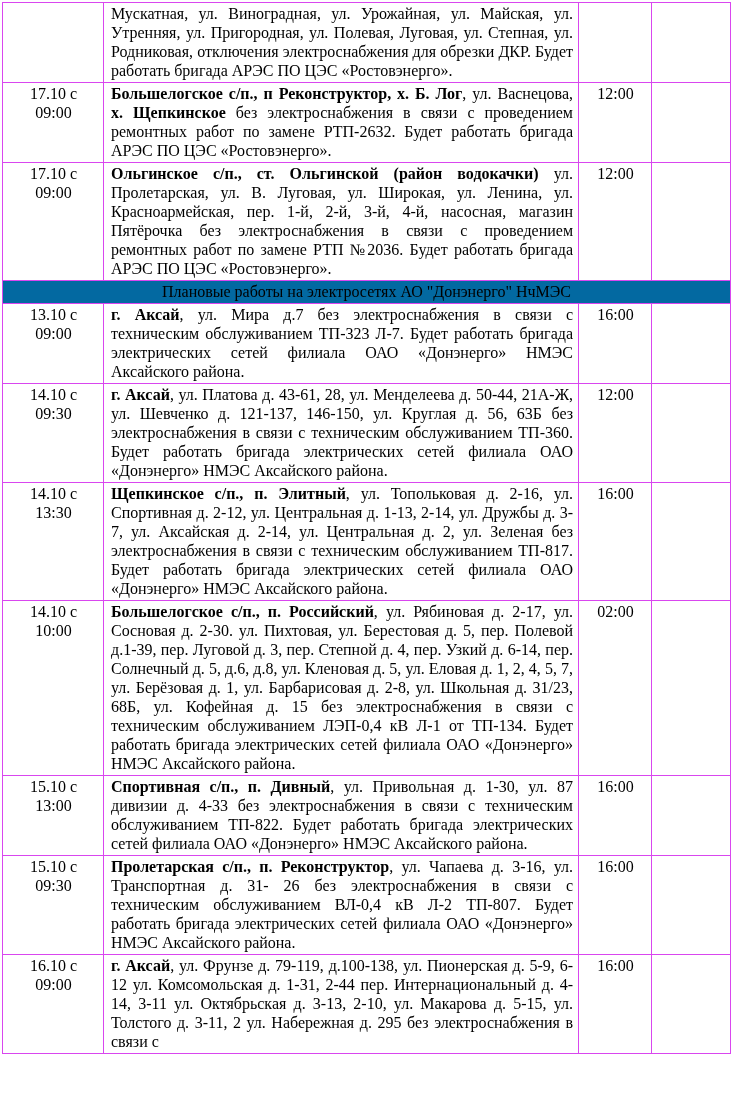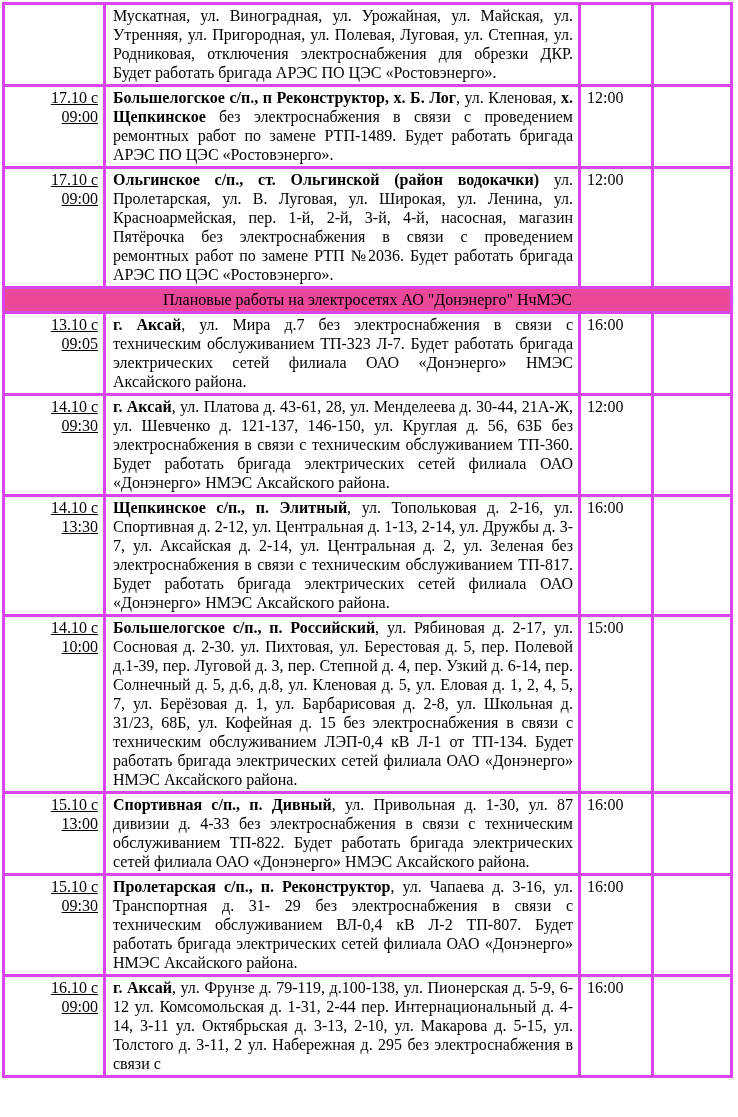--- a/index.html
+++ b/index.html
@@ -14,39 +14,38 @@
     font-family: "Liberation Serif", serif;
     color: #000000;
   }
   table.outage-table {
     border-collapse: collapse;
     table-layout: fixed;
     width: 728px;
     margin: 2px 0 0 2px;
   }
   td {
-    border: 3px solid #d946ef;
+    border: 1px solid #d946ef;
     vertical-align: top;
     font-size: 16px;
     line-height: 19px;
     padding: 1px 5px 2px 6px;
     overflow: hidden;
   }
   td.c-date {
     white-space: pre-line;
-    text-align: right;
-    text-decoration: underline;
+    text-align: center;
   }
   td.c-desc {
     text-align: justify;
     padding-left: 7px;
     padding-right: 5px;
   }
   td.c-time {
-    text-align: left;
+    text-align: center;
   }
   td.c-note {
   }
   td.section {
     text-align: center;
     padding: 1px 2px 2px 2px;
   }
   .seg-bold {
     font-weight: bold;
   }
@@ -64,73 +63,73 @@
   <tbody id="table-body">
       <tr>
         <td class="c-date"></td>
         <td class="c-desc"><span class="seg-regular">Мускатная, ул. Виноградная, ул. Урожайная, ул. Майская, ул. Утренняя, ул. Пригородная, ул. Полевая, Луговая, ул. Степная, ул. Родниковая, отключения электроснабжения для обрезки ДКР. Будет работать бригада АРЭС ПО ЦЭС «Ростовэнерго».</span></td>
         <td class="c-time"></td>
         <td class="c-note"></td>
       </tr>
       <tr>
         <td class="c-date">17.10 с
 09:00</td>
-        <td class="c-desc"><span class="seg-bold">Большелогское с/п., п Реконструктор, х. Б. Лог</span><span class="seg-regular">, ул. Кленовая, </span><span class="seg-bold">х. Щепкинское</span><span class="seg-regular"> без электроснабжения в связи с проведением ремонтных работ по замене РТП-1489. Будет работать бригада АРЭС ПО ЦЭС «Ростовэнерго».</span></td>
+        <td class="c-desc"><span class="seg-bold">Большелогское с/п., п Реконструктор, х. Б. Лог</span><span class="seg-regular">, ул. Васнецова, </span><span class="seg-bold">х. Щепкинское</span><span class="seg-regular"> без электроснабжения в связи с проведением ремонтных работ по замене РТП-2632. Будет работать бригада АРЭС ПО ЦЭС «Ростовэнерго».</span></td>
         <td class="c-time">12:00</td>
         <td class="c-note"></td>
       </tr>
       <tr>
         <td class="c-date">17.10 с
 09:00</td>
         <td class="c-desc"><span class="seg-bold">Ольгинское с/п., ст. Ольгинской (район водокачки)</span><span class="seg-regular"> ул. Пролетарская, ул. В. Луговая, ул. Широкая, ул. Ленина, ул. Красноармейская, пер. 1-й, 2-й, 3-й, 4-й, насосная, магазин Пятёрочка без электроснабжения в связи с проведением ремонтных работ по замене РТП №2036. Будет работать бригада АРЭС ПО ЦЭС «Ростовэнерго».</span></td>
         <td class="c-time">12:00</td>
         <td class="c-note"></td>
       </tr>
       <tr>
-        <td colspan="4" class="section" style="background: #ec4899;">Плановые работы на электросетях АО "Донэнерго" НчМЭС</td>
+        <td colspan="4" class="section" style="background: #0369a1;">Плановые работы на электросетях АО "Донэнерго" НчМЭС</td>
       </tr>
       <tr>
         <td class="c-date">13.10 с
-09:05</td>
+09:00</td>
         <td class="c-desc"><span class="seg-bold">г. Аксай</span><span class="seg-regular">, ул. Мира д.7 без электроснабжения в связи с техническим обслуживанием ТП-323 Л-7. Будет работать бригада электрических сетей филиала ОАО «Донэнерго» НМЭС Аксайского района.</span></td>
         <td class="c-time">16:00</td>
         <td class="c-note"></td>
       </tr>
       <tr>
         <td class="c-date">14.10 с
 09:30</td>
-        <td class="c-desc"><span class="seg-bold">г. Аксай</span><span class="seg-regular">, ул. Платова д. 43-61, 28, ул. Менделеева д. 30-44, 21А-Ж, ул. Шевченко д. 121-137, 146-150, ул. Круглая д. 56, 63Б без электроснабжения в связи с техническим обслуживанием ТП-360. Будет работать бригада электрических сетей филиала ОАО «Донэнерго» НМЭС Аксайского района.</span></td>
+        <td class="c-desc"><span class="seg-bold">г. Аксай</span><span class="seg-regular">, ул. Платова д. 43-61, 28, ул. Менделеева д. 50-44, 21А-Ж, ул. Шевченко д. 121-137, 146-150, ул. Круглая д. 56, 63Б без электроснабжения в связи с техническим обслуживанием ТП-360. Будет работать бригада электрических сетей филиала ОАО «Донэнерго» НМЭС Аксайского района.</span></td>
         <td class="c-time">12:00</td>
         <td class="c-note"></td>
       </tr>
       <tr>
         <td class="c-date">14.10 с
 13:30</td>
         <td class="c-desc"><span class="seg-bold">Щепкинское с/п., п. Элитный</span><span class="seg-regular">, ул. Топольковая д. 2-16, ул. Спортивная д. 2-12, ул. Центральная д. 1-13, 2-14, ул. Дружбы д. 3-7, ул. Аксайская д. 2-14, ул. Центральная д. 2, ул. Зеленая без электроснабжения в связи с техническим обслуживанием ТП-817. Будет работать бригада электрических сетей филиала ОАО «Донэнерго» НМЭС Аксайского района.</span></td>
         <td class="c-time">16:00</td>
         <td class="c-note"></td>
       </tr>
       <tr>
         <td class="c-date">14.10 с
 10:00</td>
         <td class="c-desc"><span class="seg-bold">Большелогское с/п., п. Российский</span><span class="seg-regular">, ул. Рябиновая д. 2-17, ул. Сосновая д. 2-30. ул. Пихтовая, ул. Берестовая д. 5, пер. Полевой д.1-39, пер. Луговой д. 3, пер. Степной д. 4, пер. Узкий д. 6-14, пер. Солнечный д. 5, д.6, д.8, ул. Кленовая д. 5, ул. Еловая д. 1, 2, 4, 5, 7, ул. Берёзовая д. 1, ул. Барбарисовая д. 2-8, ул. Школьная д. 31/23, 68Б, ул. Кофейная д. 15 без электроснабжения в связи с техническим обслуживанием ЛЭП-0,4 кВ Л-1 от ТП-134. Будет работать бригада электрических сетей филиала ОАО «Донэнерго» НМЭС Аксайского района.</span></td>
-        <td class="c-time">15:00</td>
+        <td class="c-time">02:00</td>
         <td class="c-note"></td>
       </tr>
       <tr>
         <td class="c-date">15.10 с
 13:00</td>
         <td class="c-desc"><span class="seg-bold">Спортивная с/п., п. Дивный</span><span class="seg-regular">, ул. Привольная д. 1-30, ул. 87 дивизии д. 4-33 без электроснабжения в связи с техническим обслуживанием ТП-822. Будет работать бригада электрических сетей филиала ОАО «Донэнерго» НМЭС Аксайского района.</span></td>
         <td class="c-time">16:00</td>
         <td class="c-note"></td>
       </tr>
       <tr>
         <td class="c-date">15.10 с
 09:30</td>
-        <td class="c-desc"><span class="seg-bold">Пролетарская с/п., п. Реконструктор</span><span class="seg-regular">, ул. Чапаева д. 3-16, ул. Транспортная д. 31- 29 без электроснабжения в связи с техническим обслуживанием ВЛ-0,4 кВ Л-2 ТП-807. Будет работать бригада электрических сетей филиала ОАО «Донэнерго» НМЭС Аксайского района.</span></td>
+        <td class="c-desc"><span class="seg-bold">Пролетарская с/п., п. Реконструктор</span><span class="seg-regular">, ул. Чапаева д. 3-16, ул. Транспортная д. 31- 26 без электроснабжения в связи с техническим обслуживанием ВЛ-0,4 кВ Л-2 ТП-807. Будет работать бригада электрических сетей филиала ОАО «Донэнерго» НМЭС Аксайского района.</span></td>
         <td class="c-time">16:00</td>
         <td class="c-note"></td>
       </tr>
       <tr>
         <td class="c-date">16.10 с
 09:00</td>
         <td class="c-desc"><span class="seg-bold">г. Аксай</span><span class="seg-regular">, ул. Фрунзе д. 79-119, д.100-138, ул. Пионерская д. 5-9, 6-12 ул. Комсомольская д. 1-31, 2-44 пер. Интернациональный д. 4-14, 3-11 ул. Октябрьская д. 3-13, 2-10, ул. Макарова д. 5-15, ул. Толстого д. 3-11, 2 ул. Набережная д. 295 без электроснабжения в связи с</span></td>
         <td class="c-time">16:00</td>
         <td class="c-note"></td>
       </tr>

